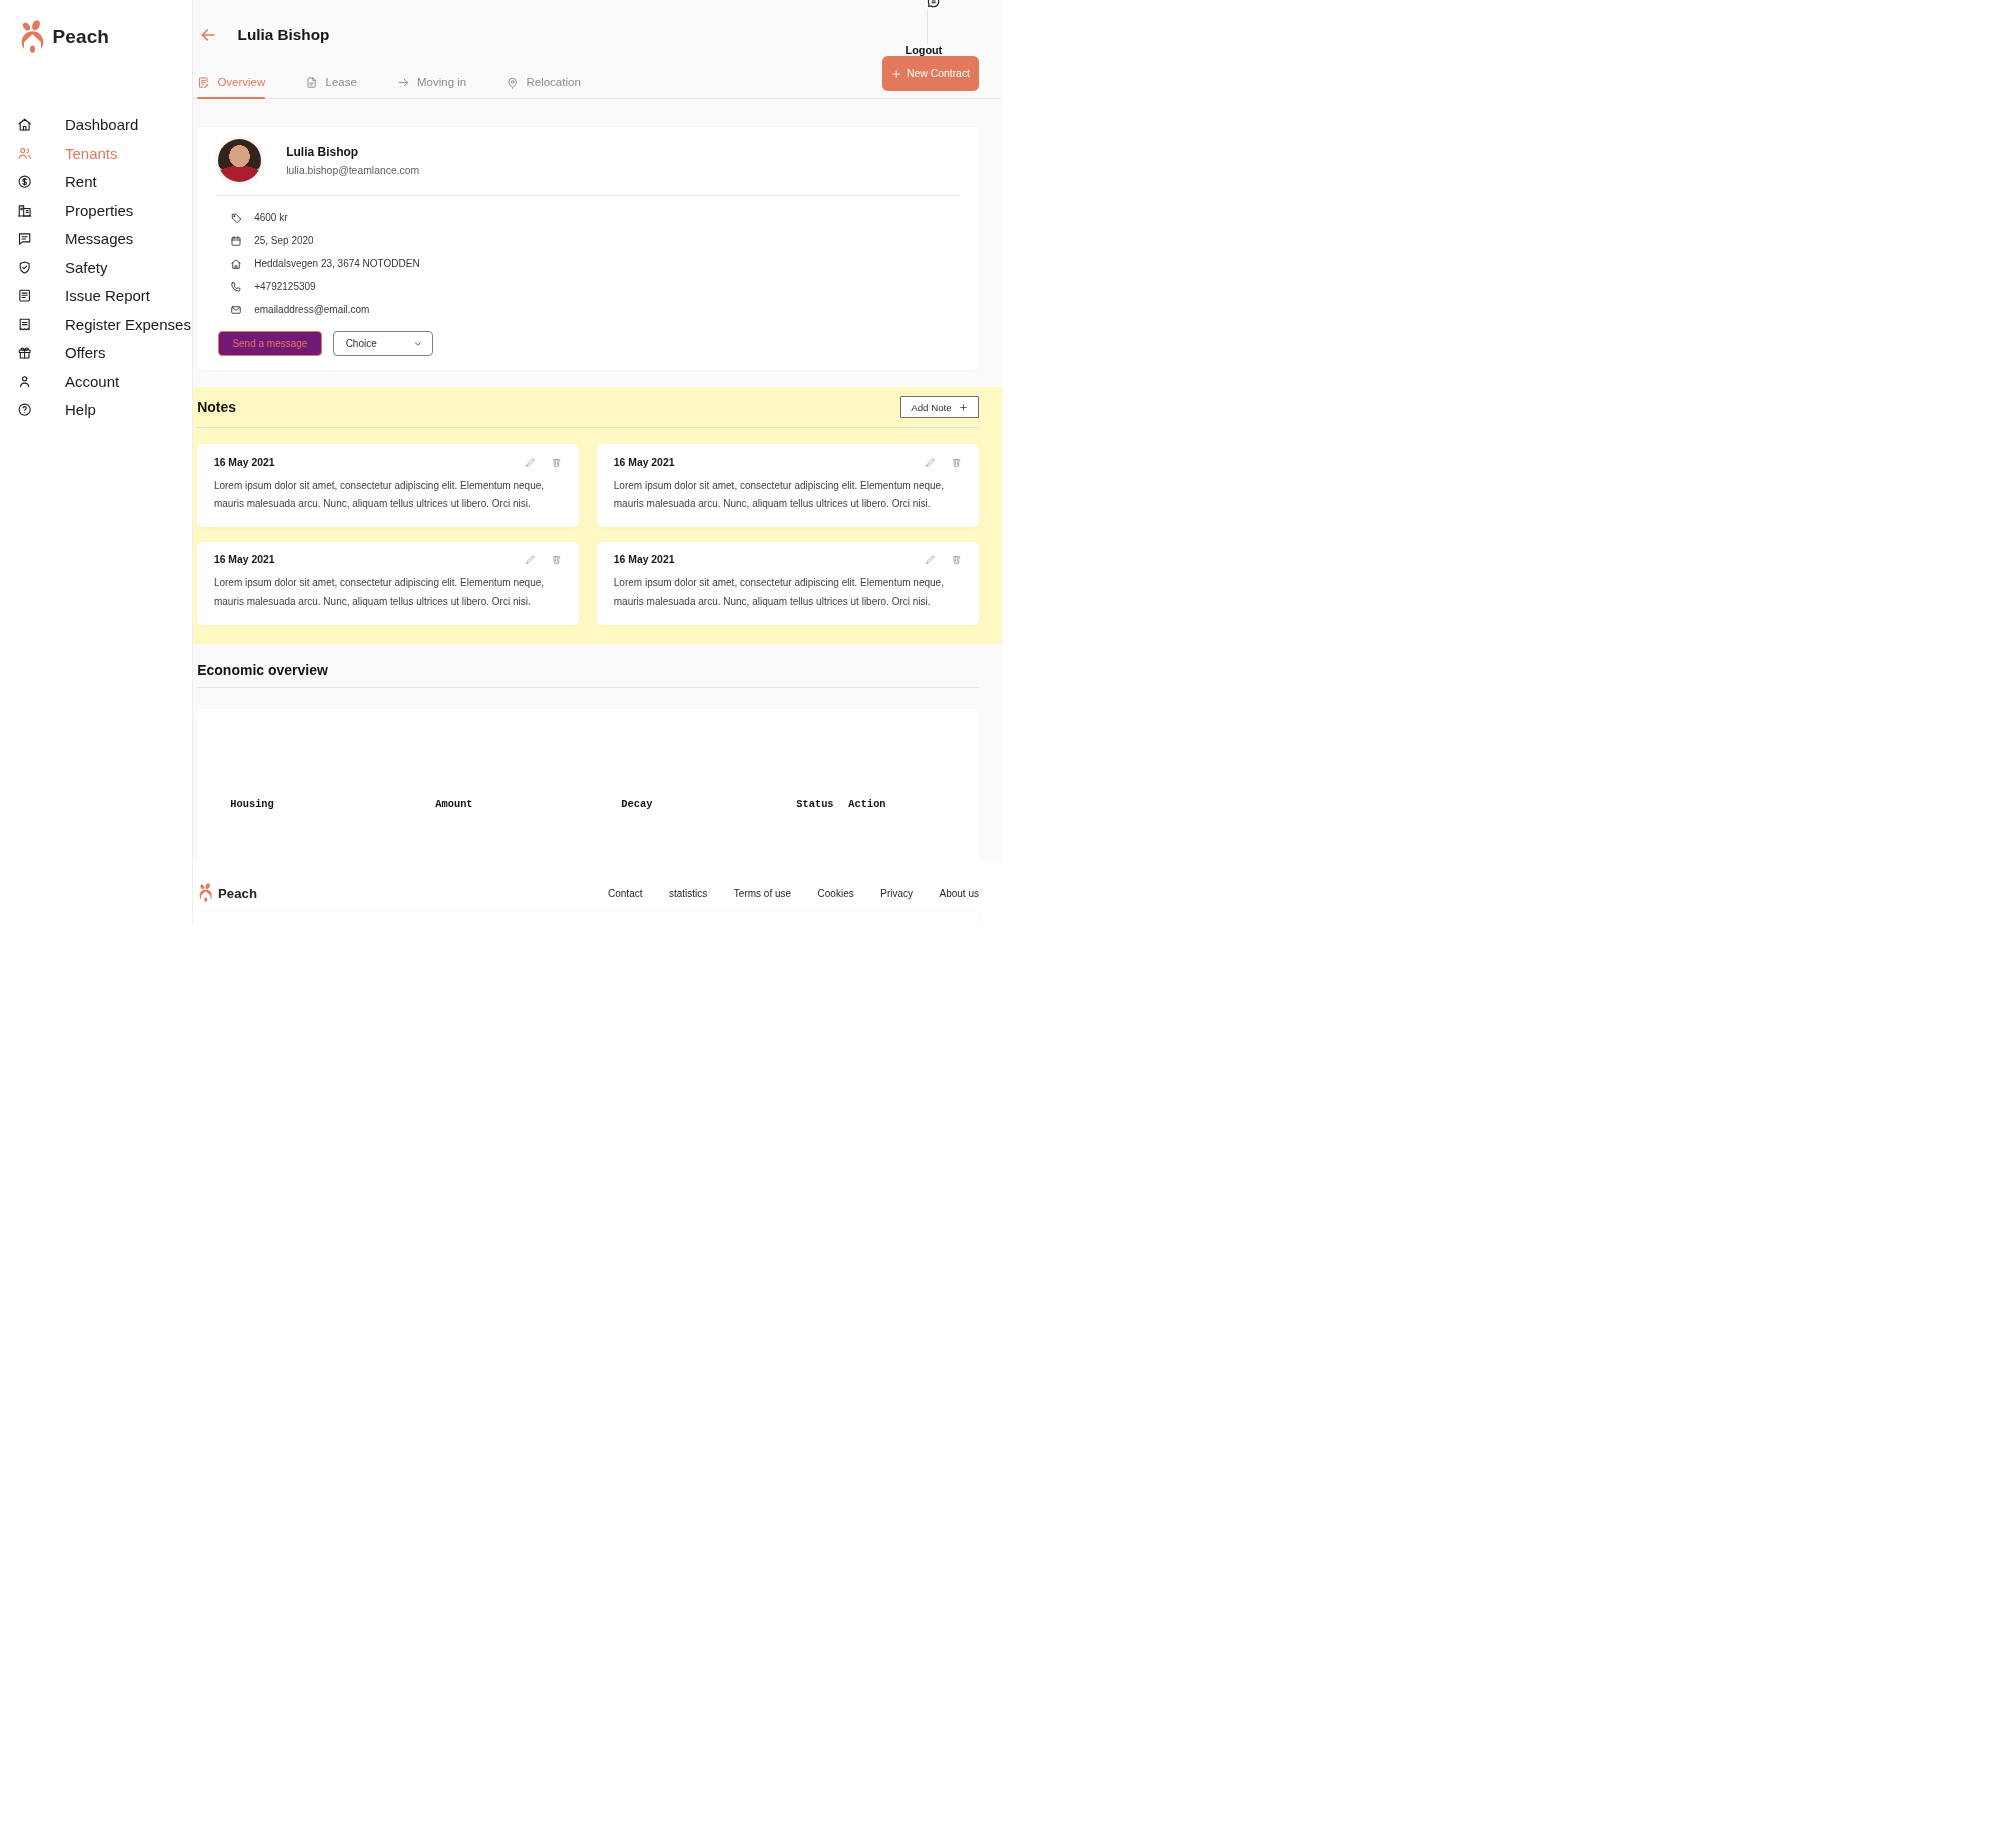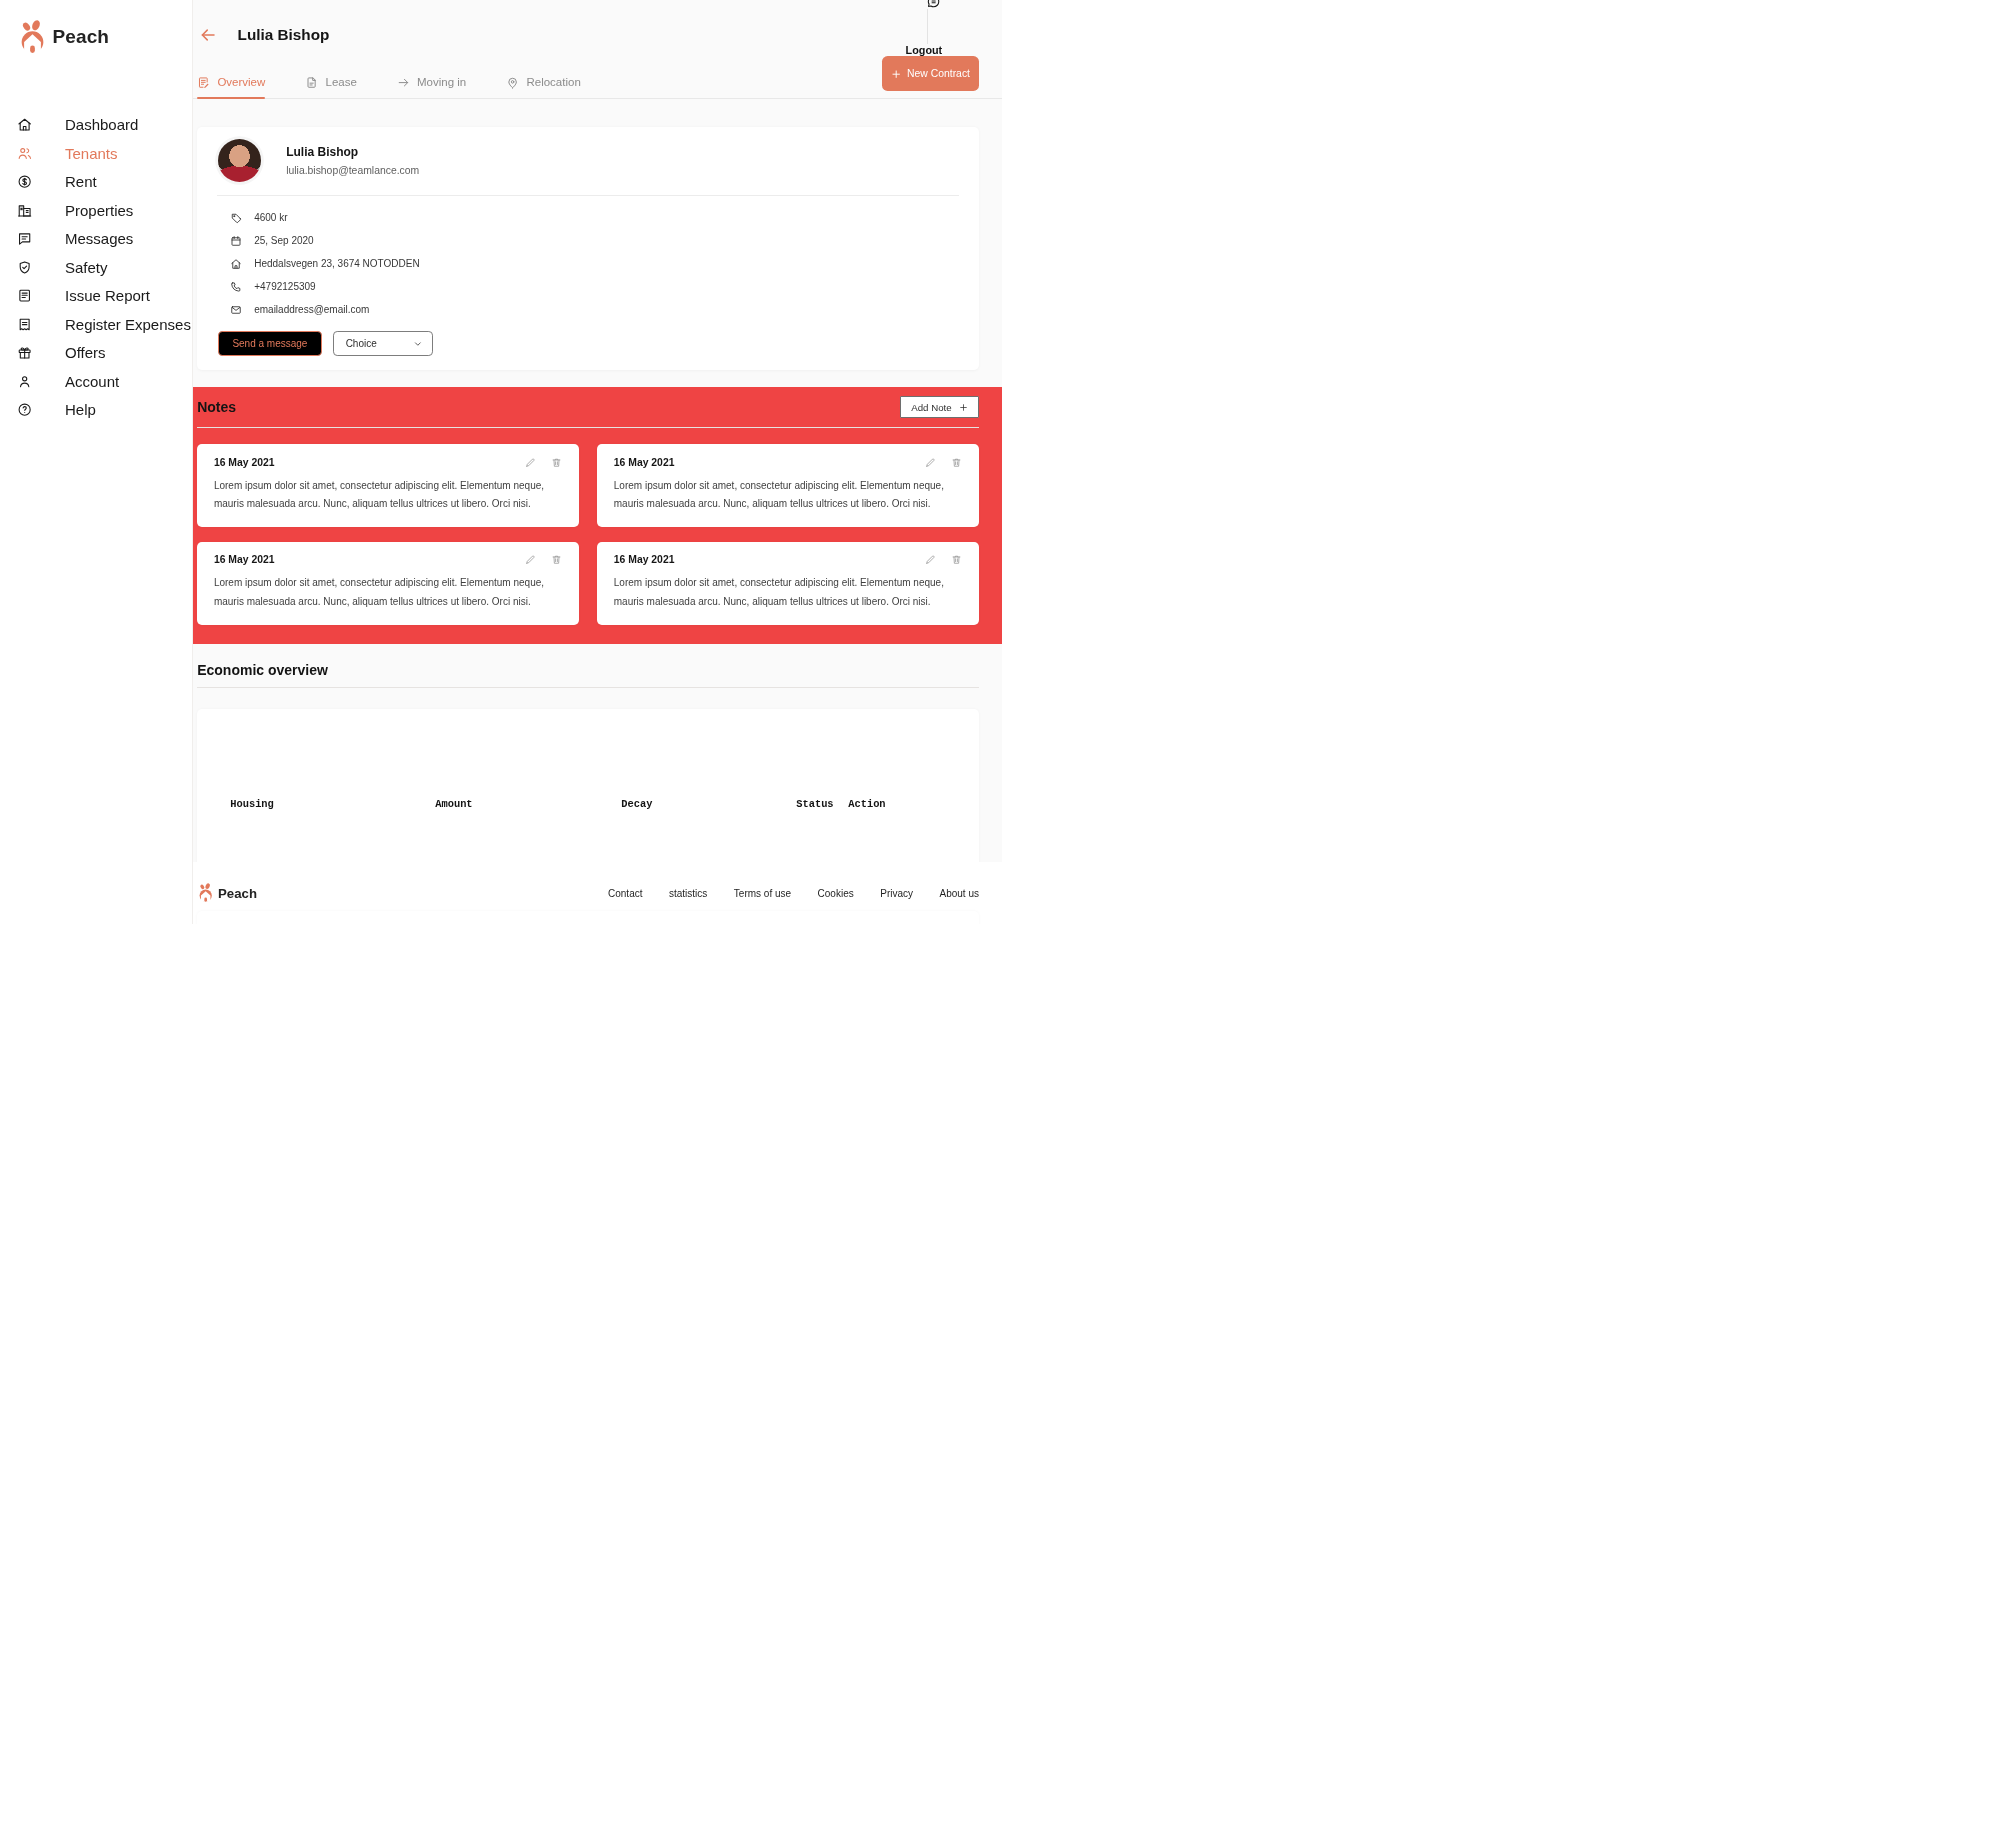--- a/index.html
+++ b/index.html
@@ -57,28 +57,28 @@
   .profile-id { margin-left:25px; }
   .profile-name { font-size:12px; font-weight:700; color:#151515; }
   .profile-email { margin-top:6.3px; font-size:10.4px; color:#5f5f5f; }
   .profile-divider { height:0.7px; background:#ececec; margin:13.2px -1.4px 0; }
   .details { margin-top:10.4px; display:flex; flex-direction:column; }
   .detail-row { display:flex; align-items:center; height:23px; }
   .detail-row .di { width:12px; height:12px; color:#2b2b2b; flex:0 0 12px; }
   .detail-row span { margin-left:12px; font-size:10px; color:#383838; }
   .profile-actions { margin-top:9.7px; display:flex; align-items:center; gap:11px; }
   .btn-outline-coral { height:25px; padding:0 13.2px; border:0.7px solid #E2795B; color:#E2795B;
-    background:#000000; border-radius:4.2px; font-size:10px; font-family:inherit; cursor:pointer; }
+    background:#701a75; border-radius:4.2px; font-size:10px; font-family:inherit; cursor:pointer; }
   .select-box { height:25px; width:100px; border:0.7px solid #7d7d7d; border-radius:4.2px; background:#fff;
     display:flex; align-items:center; justify-content:space-between; padding:0 9px 0 12px;
     font-size:10px; color:#2e2e2e; cursor:pointer; }
   .select-box svg { width:9.7px; height:9.7px; color:#3a3a3a; }
 
   
-  .notes-band { margin-top:16.7px; background:#ef4444; padding:9.7px 23px 19px 4.2px; }
+  .notes-band { margin-top:16.7px; background:#fef9c3; padding:9.7px 23px 19px 4.2px; }
   .section-head { display:flex; align-items:center; justify-content:space-between; }
   .section-title { font-size:14px; font-weight:700; color:#141414; }
   .btn-outline { height:22px; padding:0 10.4px; background:#fff; border:0.7px solid #6e6e6e; border-radius:1px;
     display:flex; align-items:center; gap:7px; font-size:9.7px; color:#2f2f2f; font-family:inherit; cursor:pointer; }
   .btn-outline svg { width:9px; height:9px; }
   .section-divider { height:0.7px; background:#e6e3e1; margin-top:9px; }
   .notes-grid { margin-top:16px; display:grid; grid-template-columns:1fr 1fr; gap:14.6px 18px; }
   .note-card { min-height:77px; padding:12.5px 16.7px 14px; }
   .note-head { display:flex; align-items:flex-start; }
   .note-date { font-size:10.4px; font-weight:700; color:#161616; }

